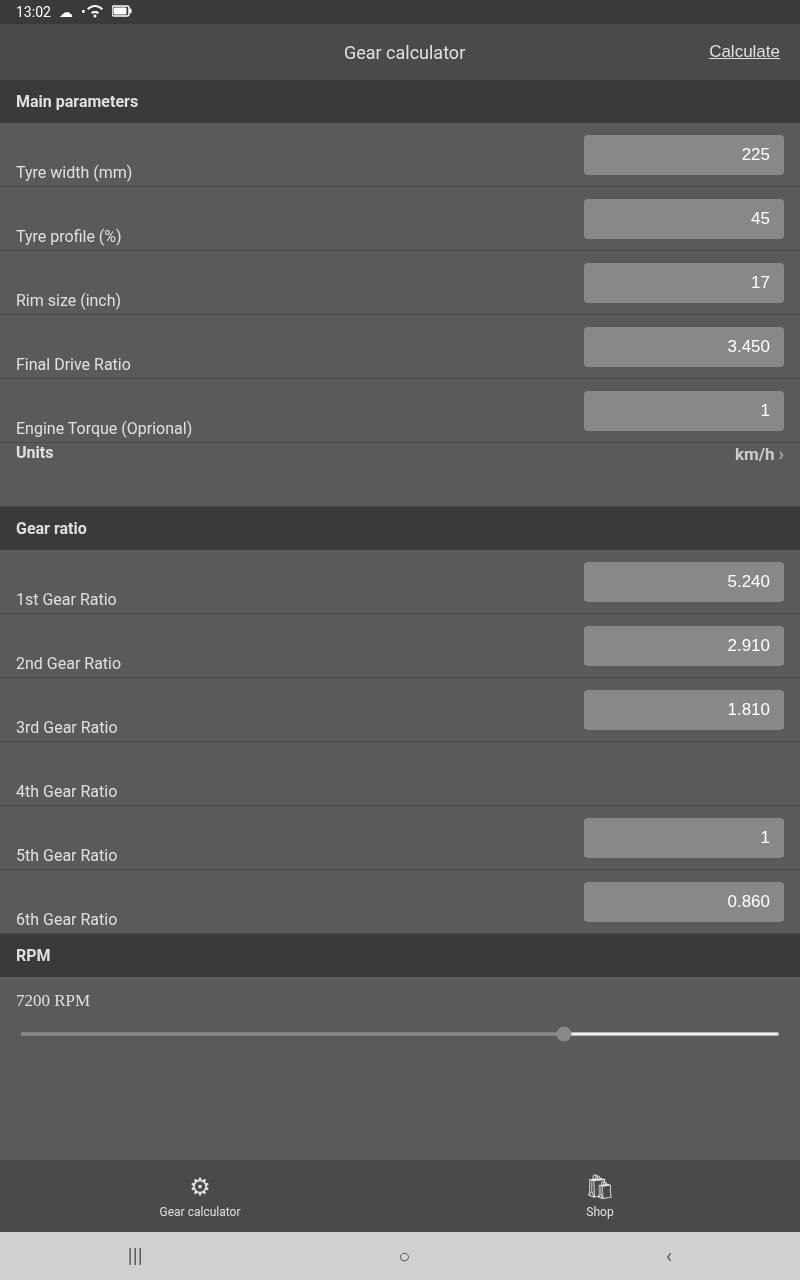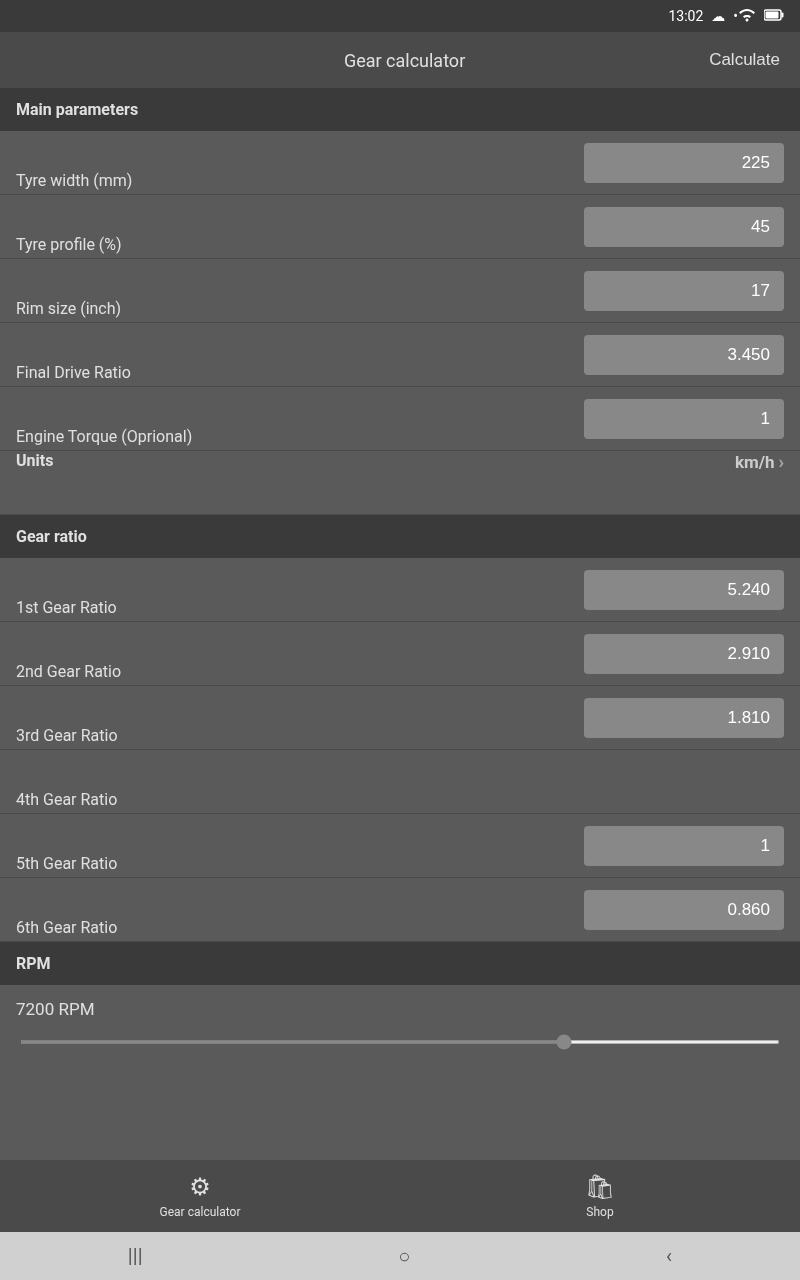--- a/index.html
+++ b/index.html
@@ -10,24 +10,24 @@
       background: #5a5a5a;
       font-family: 'Roboto', Arial, sans-serif;
       color: #fff;
       display: flex;
       flex-direction: column;
     }
 
     
     .status-bar {
       background: #3a3a3a;
-      height: 32px;
-      display: flex;
-      align-items: center;
-      justify-content: flex-end;
+      height: 24px;
+      display: flex;
+      align-items: center;
+      justify-content: flex-start;
       padding: 0 16px;
       font-size: 14px;
       color: #fff;
     }
     .status-bar-left { display: flex; align-items: center; gap: 8px; }
     .status-bar-right { display: flex; align-items: center; gap: 8px; }
 
     
     .top-bar {
       background: #4a4a4a;
@@ -43,20 +43,21 @@
       flex: 1;
       text-align: center;
     }
     .top-bar-action {
       font-size: 17px;
       color: #e0e0e0;
       cursor: pointer;
       background: none;
       border: none;
       color: #e0e0e0;
+      text-decoration: underline;
     }
     .top-bar-spacer { width: 80px; }
 
     
     .section-header {
       background: #3a3a3a;
       padding: 12px 16px;
       font-size: 16px;
       color: #e0e0e0;
       font-weight: 700;
@@ -120,20 +121,21 @@
 
     
     .rpm-section {
       background: #5a5a5a;
       padding: 14px 16px 8px 16px;
     }
     .rpm-value {
       font-size: 17px;
       color: #e0e0e0;
       margin-bottom: 10px;
+      font-family: Liberation Serif, serif;
     }
     .rpm-slider-container {
       padding: 0 4px;
     }
     .rpm-slider {
       width: 100%;
       accent-color: #888;
       height: 4px;
       cursor: pointer;
     }

